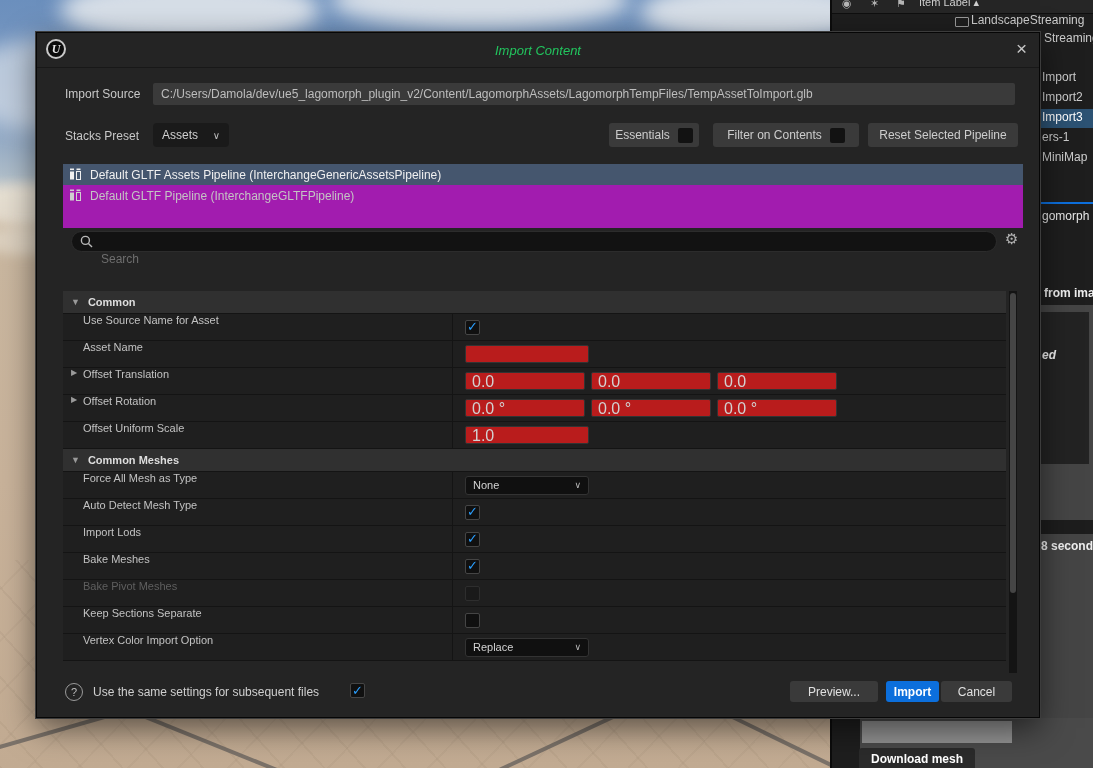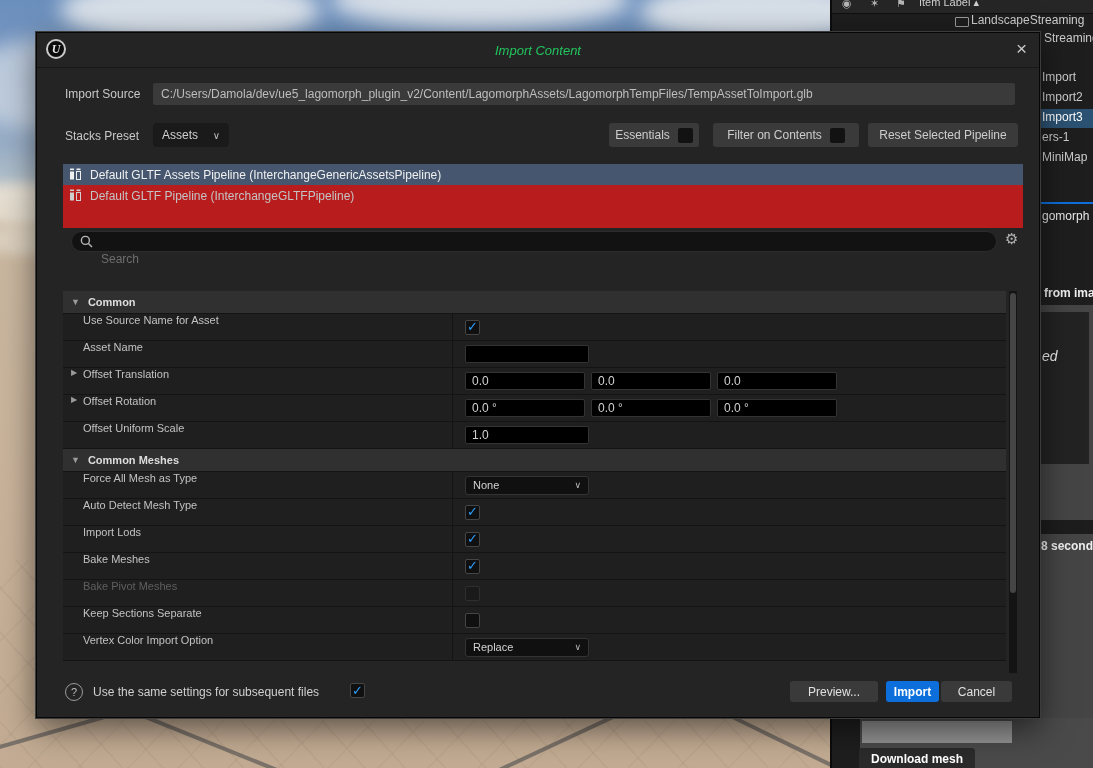--- a/index.html
+++ b/index.html
@@ -51,21 +51,21 @@
   .src-field{position:absolute;left:116px;top:50px;width:862px;height:22px;background:#3a3a3a;border-radius:2px;
              color:#bdbdbd;font-size:12px;line-height:22px;padding-left:8px;box-sizing:border-box;
              white-space:nowrap;overflow:hidden;}
   .dd-dark{position:absolute;background:#1a1a1a;border-radius:4px;color:#d0d0d0;font-size:12px;
            display:flex;align-items:center;justify-content:space-between;padding:0 9px;box-sizing:border-box;}
   .dd-dark .cv{font-size:10px;color:#bdbdbd;margin-left:7px;}
   .tb-btn{position:absolute;height:24px;background:#3a3a3a;border-radius:3px;color:#cdcdcd;font-size:12px;
           display:flex;align-items:center;justify-content:center;gap:8px;box-sizing:border-box;}
   .tb-chk{width:15px;height:15px;background:#121212;border-radius:2px;}
 
-  .pipes{position:absolute;left:26px;top:131px;width:960px;height:64px;background:#b91c1c;}
+  .pipes{position:absolute;left:26px;top:131px;width:960px;height:64px;background:#a21caf;}
   .pipe-row{height:21px;display:flex;align-items:center;gap:8px;padding-left:6px;color:#c4c4c4;font-size:12px;}
   .pipe-row.sel{background:#45566e;color:#f0f0f0;}
 
   .searchbar{position:absolute;left:34px;top:198px;width:926px;height:21px;background:#121212;
              border:1px solid #2c2c2c;border-radius:11px;box-sizing:border-box;display:flex;align-items:center;}
   .searchbar input{background:transparent;border:none;outline:none;color:#d0d0d0;font-size:12px;width:850px;
                    font-family:"Liberation Sans",sans-serif;margin-top:35px;}
   .searchbar input::placeholder{color:#6e6e6e;}
   .s-ic{margin:0 6px 0 8px;display:flex;}
   .gear{position:absolute;left:968px;top:197px;color:#b2b2b2;font-size:15px;}
@@ -82,21 +82,21 @@
   .prow{height:27px;display:flex;align-items:center;background:#1f1f1f;border-bottom:1px solid #141414;box-sizing:border-box;}
   .lblcol{width:390px;height:100%;display:flex;align-items:flex-start;gap:6px;padding-left:20px;box-sizing:border-box;
           border-right:1px solid #141414;color:#c2c2c2;font-size:11px;}
   .lblcol .exp{color:#9a9a9a;font-size:8px;margin-left:-12px;width:6px;}
   .lblcol.dim{color:#5f5f5f;}
   .valcol{flex:1;height:100%;display:flex;align-items:center;gap:6px;padding-left:12px;}
   .cb{width:15px;height:15px;background:#101010;border:1px solid #454545;border-radius:2px;box-sizing:border-box;
       display:flex;align-items:center;justify-content:center;}
   .cb .mk{color:#2a9fff;font-size:13px;font-weight:bold;line-height:1;margin-top:-1px;}
   .cb.dis{border-color:#2e2e2e;background:#1a1a1a;}
-  .inp{height:18px;background:#000000;border:1px solid #333;border-radius:2px;color:#d2d2d2;font-size:12px;
+  .inp{height:18px;background:#b91c1c;border:1px solid #333;border-radius:2px;color:#d2d2d2;font-size:16px;
        line-height:17px;padding-left:6px;box-sizing:border-box;width:124px;}
   .inp.vec{width:120px;}
   .dd{height:19px;width:124px;background:#101010;border:1px solid #333;border-radius:3px;color:#d2d2d2;font-size:11px;
       display:flex;align-items:center;justify-content:space-between;padding:0 7px;box-sizing:border-box;}
   .dd .cv{font-size:9px;color:#bdbdbd;}
   .vscroll{position:absolute;left:972px;top:258px;width:8px;height:382px;background:#141414;}
   .vthumb{position:absolute;left:1px;top:2px;width:6px;height:300px;background:#454545;border-radius:3px;}
 
   .footer{position:absolute;left:0;bottom:12px;width:100%;height:24px;}
   .help{position:absolute;left:28px;top:2px;width:16px;height:16px;border:1px solid #9a9a9a;border-radius:50%;
@@ -141,21 +141,21 @@
   <div class="rp-item" style="left:210px;top:110px;color:#fff;">Import3</div>
   <div class="rp-item" style="left:210px;top:130px;">ers-1</div>
   <div class="rp-item" style="left:210px;top:150px;">MiniMap</div>
 
   <div class="blue-line" style="top:202px;"></div>
   <div class="rp-item" style="left:210px;top:209px;color:#e8e8e8;">gomorph</div>
 
   <div class="rp-item frag-b" style="left:212px;top:286px;">from ima</div>
   <div class="rp-gray"></div>
   <div class="rp-thumb"></div>
-  <div class="rp-item" style="left:210px;top:348px;font-style:italic;font-weight:normal;color:#f0f0f0;font-size:14px;">ed</div>
+  <div class="rp-item" style="left:210px;top:348px;font-style:italic;font-weight:bold;color:#f0f0f0;font-size:12px;">ed</div>
   <div class="rp-band"></div>
   <div class="rp-item frag-b" style="left:209px;top:539px;">8 seconds</div>
 
   <div class="rp-botgray"></div>
   <div class="rp-bar"></div>
   <div class="dl-btn">Download mesh</div>
 </div>
 
 <div class="abs dlg">
 

